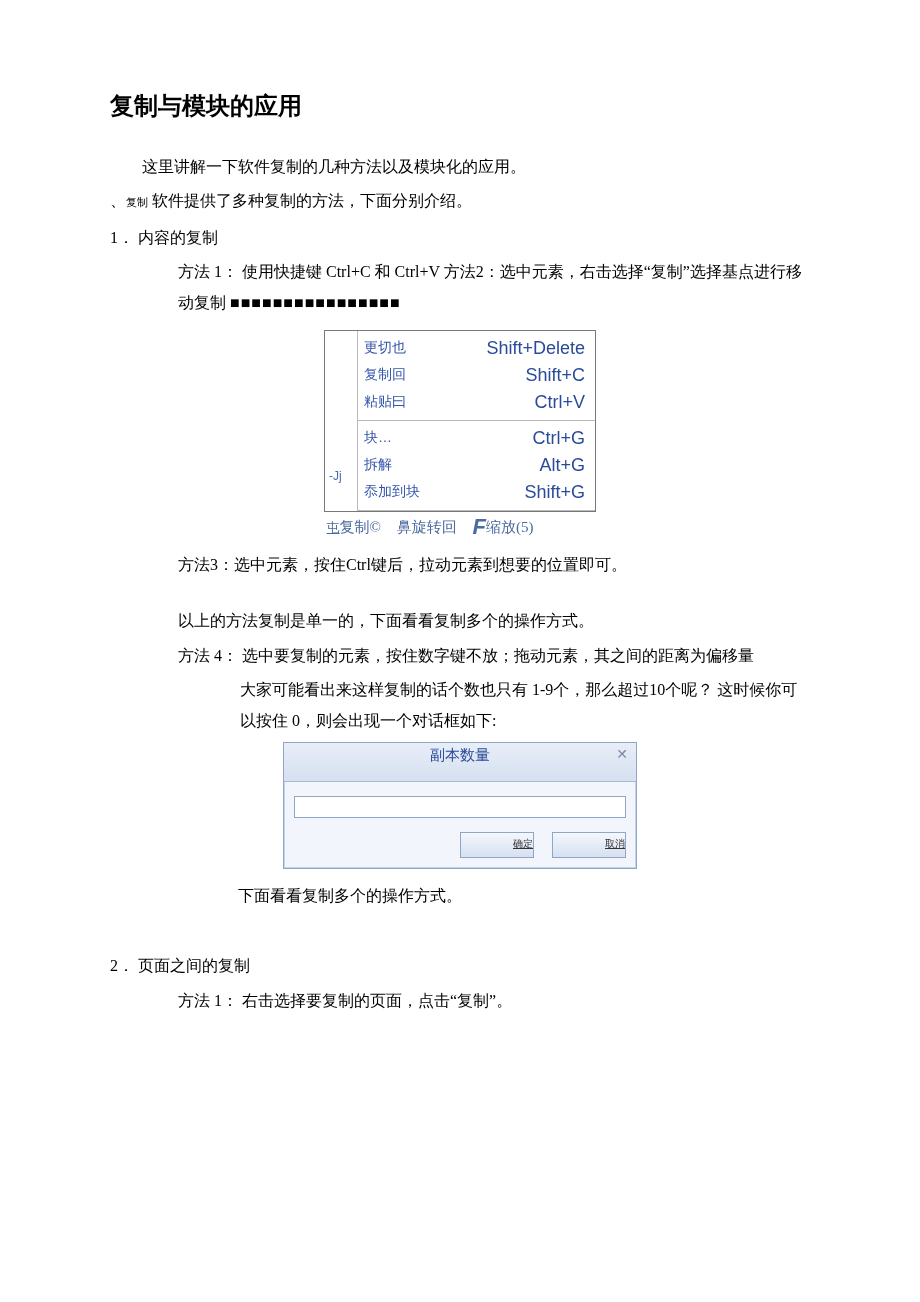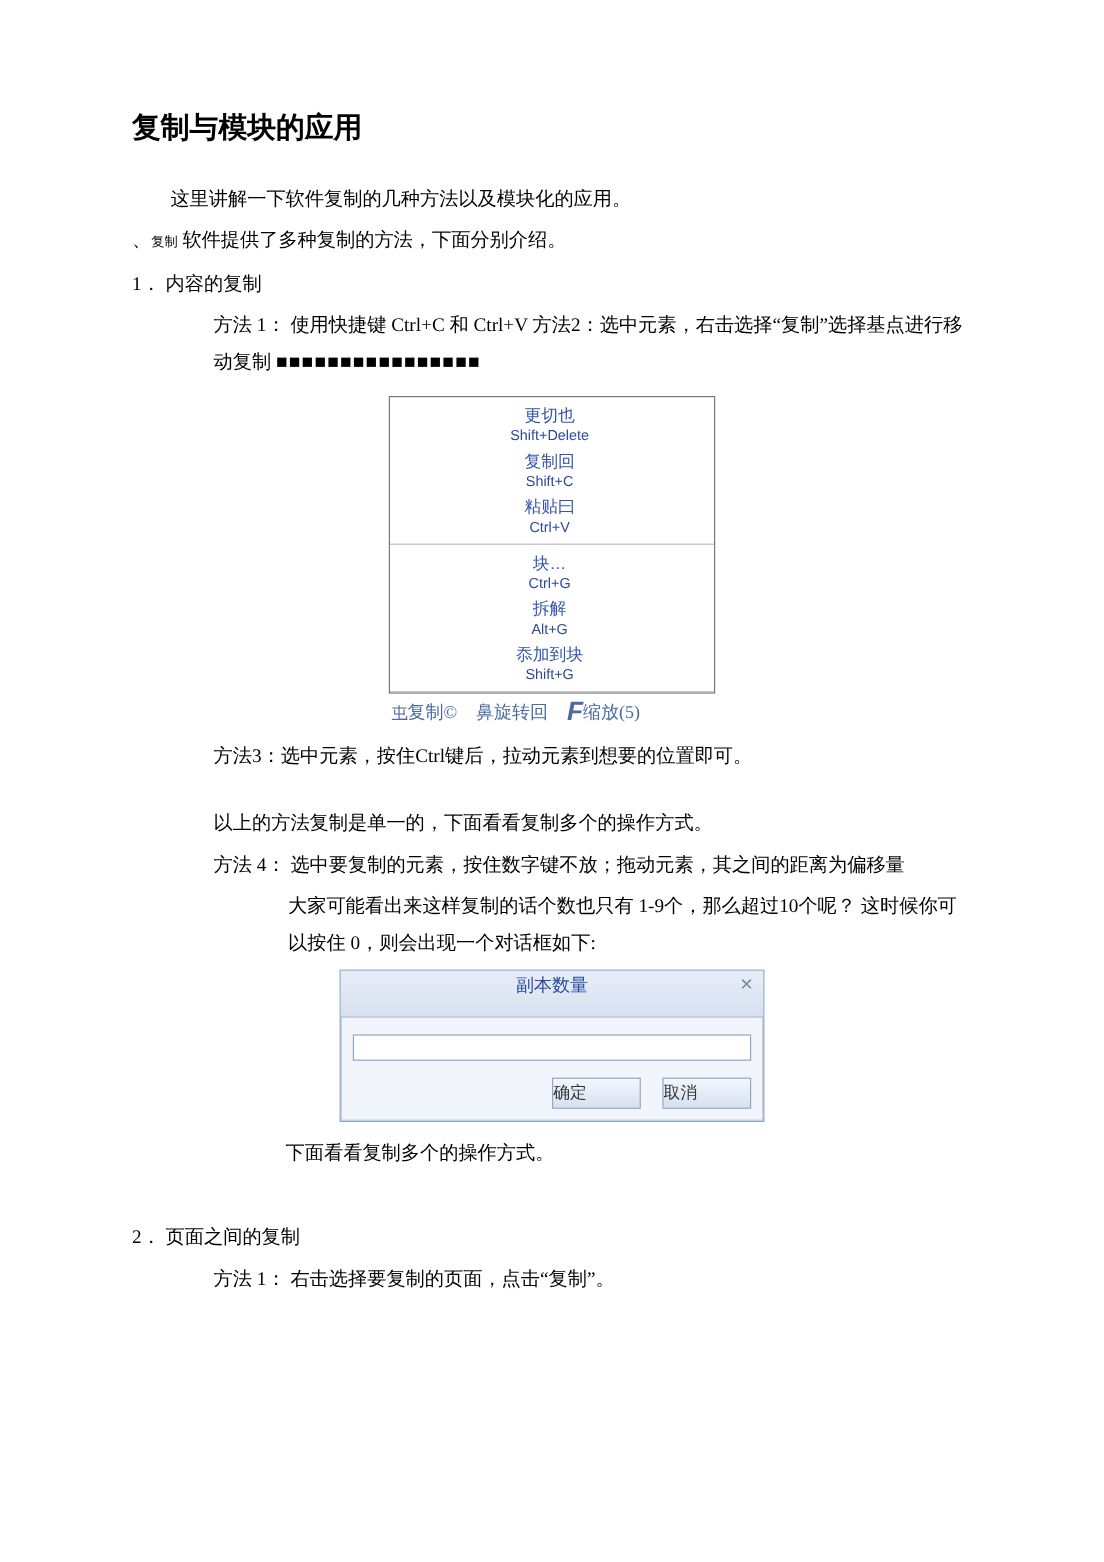--- a/index.html
+++ b/index.html
@@ -65,26 +65,25 @@
     font-size: 12px;
   }
   .cm-body { flex: 1; }
   .cm-group { padding: 4px 0; }
   .cm-sep { border-top: 1px solid #bbb; }
   .cm-row {
     display: flex;
     justify-content: space-between;
     align-items: center;
     padding: 3px 10px 3px 6px;
-    flex-direction: column;
   }
   .cm-label { color: #3355aa; }
   .cm-short {
     color: #2a4a9a;
-    font-size: 12px;
+    font-size: 18px;
   }
 
   
   .toolbar-strip {
     color: #4a6aa0;
     font-size: 15px;
     margin: 2px 0 10px -60px;
     text-align: center;
   }
   .toolbar-strip .icon-letter {
@@ -147,24 +146,25 @@
     justify-content: flex-end;
     gap: 18px;
     padding: 8px 10px 10px 10px;
   }
   .dlg-btn {
     width: 72px;
     height: 24px;
     border: 1px solid #8fa6c7;
     background: linear-gradient(#f4f7fc, #d6e0f0);
     color: #333;
-    font-size: 14px;
-    text-align: left;
+    font-size: 10px;
+    text-align: right;
     line-height: 22px;
     cursor: pointer;
+    text-decoration: underline;
   }
   .caption {
     margin-left: 128px;
     margin-top: 4px;
   }
   .section2 { margin-top: 40px; }
 </style>
 </head>
 <body>
 
@@ -182,20 +182,23 @@
     <span>1．</span>
     <span>内容的复制</span>
   </div>
 
   <div class="para method-block">
     <span>方法 1： 使用快捷键 Ctrl+C 和 Ctrl+V 方法2：选中元素，右击选择“复制”选择基点进行移动复制 </span><span class="squares">■■■■■■■■■■■■■■■■</span>
   </div>
 
   <div class="menu-wrap">
     <div class="context-menu">
+      <div class="cm-gutter">
+        <div class="cm-gutter-label">-Jj</div>
+      </div>
       <div class="cm-body">
         <div class="cm-group">
           <div class="cm-row">
             <span class="cm-label">更切也</span>
             <span class="cm-short">Shift+Delete</span>
           </div>
           <div class="cm-row">
             <span class="cm-label">复制回</span>
             <span class="cm-short">Shift+C</span>
           </div>

